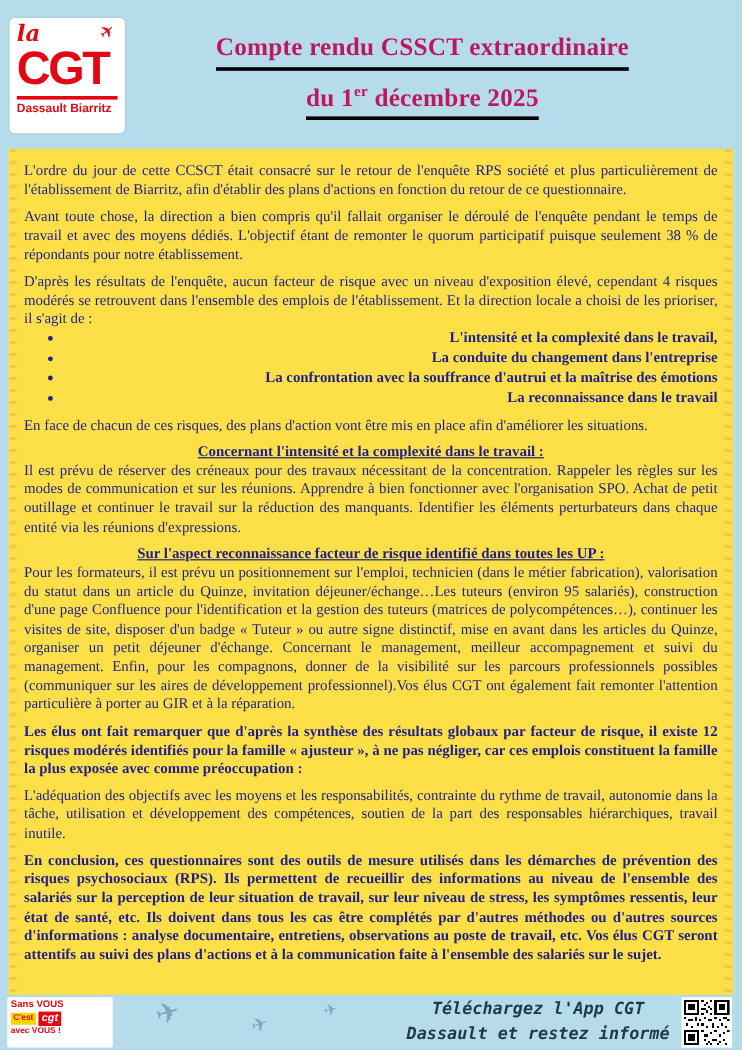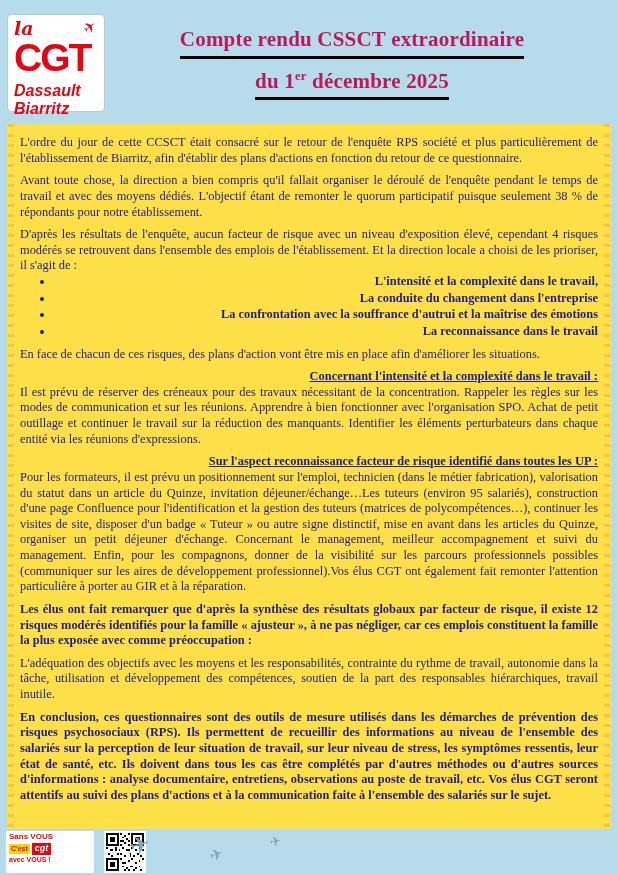--- a/index.html
+++ b/index.html
@@ -7,31 +7,31 @@
   body { font-family:"Liberation Serif", serif; background:#b6dcec; }
   .page { width:618px; height:875px; display:flex; flex-direction:column; overflow:hidden; background:#b6dcec; }
 
   
   .header { height:124px; display:flex; align-items:center; padding:6px 12px 4px 8px; flex:0 0 auto; }
   .logo-box { width:96px; height:96px; background:#ffffff; border-radius:4px; padding:4px 6px 5px; display:flex; flex-direction:column; position:relative; flex:0 0 auto; box-shadow:0 0 0 1px rgba(0,0,0,0.06); }
   .logo-la { color:#e30613; font-family:"DejaVu Serif", serif; font-style:italic; font-weight:bold; font-size:19px; line-height:0.95; }
   .logo-plane { position:absolute; top:5px; right:7px; color:#e30613; font-size:15px; transform:rotate(-38deg); line-height:1; }
   .logo-cgt { color:#e30613; font-family:"Liberation Sans", sans-serif; font-weight:bold; font-size:39px; letter-spacing:-2px; line-height:1.0; margin-top:1px; }
   .logo-bar { height:3px; background:#e30613; margin:3px 0 2px; }
-  .logo-site { color:#e30613; font-family:"Liberation Sans", sans-serif; font-weight:bold; font-size:16px;font-style:italic; }
+  .logo-site { color:#e30613; font-family:"Liberation Sans", sans-serif; font-weight:bold; font-size:10px; }
   .title-wrap { flex:1; text-align:center; padding-right:6px; }
   .title-line { display:inline-block; font-weight:bold; font-size:21px; color:#be185d; border-bottom:3px solid #000; padding-bottom:3px; line-height:1.25; letter-spacing:0.2px; }
   .title-row + .title-row { margin-top:9px; }
   .title-line sup { font-size:60%; }
 
   
   .doc { flex:1 1 auto; background:#fde047; margin:0 7px; padding:11px 13px 4px; color:#1e1e8c; font-size:12.4px; line-height:1.26; text-align:justify; overflow:hidden; position:relative; }
   .doc p { margin-bottom:7px; }
   .doc p.tight { margin-bottom:0; }
-  .doc .heading { font-weight:bold; text-decoration:underline; margin-bottom:0; text-align:right; }
+  .doc .heading { font-weight:bold; text-decoration:underline; margin-bottom:0; text-align:center; }
   .doc ul { margin:0 0 7px 34px; }
   .doc li { font-weight:bold; margin-bottom:1px; text-align:right; }
   .doc .bold { font-weight:bold; }
   .watermark { position:absolute; top:0; bottom:0; width:6px; background:repeating-linear-gradient(180deg, rgba(227,6,19,0.28) 0 3px, transparent 3px 10px); opacity:0.45; pointer-events:none; }
   .watermark.left { left:1px; }
   .watermark.right { right:1px; }
 
   
   .footer { height:46px; flex:0 0 auto; display:flex; align-items:center; padding:2px 8px 2px 6px; gap:10px; position:relative; }
   .badge { width:88px; height:42px; background:#ffffff; border-radius:2px; padding:2px 3px; display:flex; flex-direction:column; font-family:"Liberation Sans", sans-serif; flex:0 0 auto; }
@@ -109,20 +109,24 @@
       </div>
       <span class="badge-bottom">avec VOUS !</span>
     </div>
 
     <div class="planes">
       <span class="plane p1">✈</span>
       <span class="plane p2">✈</span>
       <span class="plane p3">✈</span>
     </div>
 
+    <div class="app-text">
+      <div>Téléchargez l'App CGT</div>
+      <div>Dassault et restez informé</div>
+    </div>
 
     <div class="qr">
       <svg viewBox="0 0 21 21" shape-rendering="crispEdges">
         <rect x="0" y="0" width="21" height="21" fill="#ffffff"></rect>
         <rect x="0" y="0" width="7" height="7" fill="#000"></rect>
           <rect x="1" y="1" width="5" height="5" fill="#fff"></rect>
           <rect x="2" y="2" width="3" height="3" fill="#000"></rect>
         <rect x="14" y="0" width="7" height="7" fill="#000"></rect>
           <rect x="15" y="1" width="5" height="5" fill="#fff"></rect>
           <rect x="16" y="2" width="3" height="3" fill="#000"></rect>

